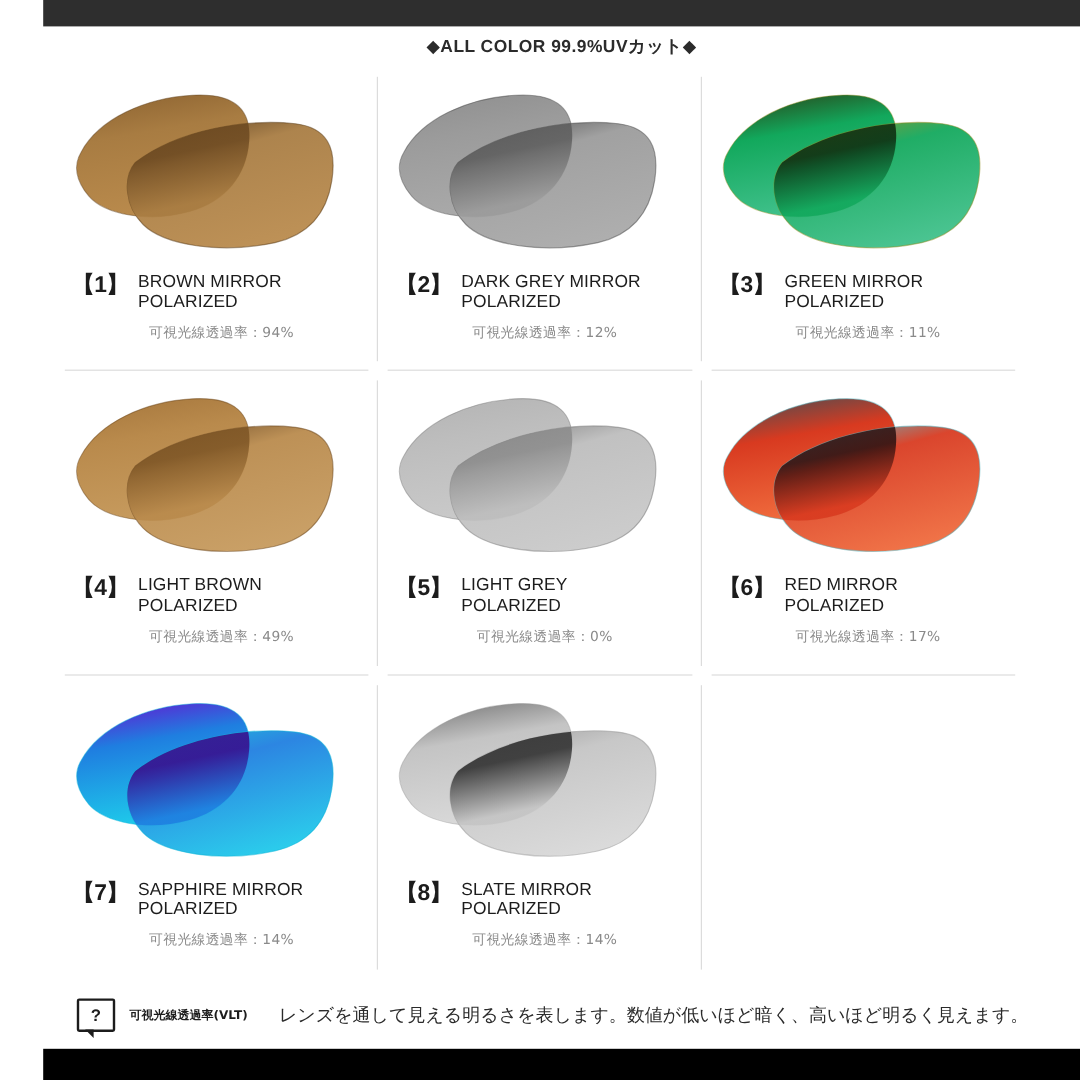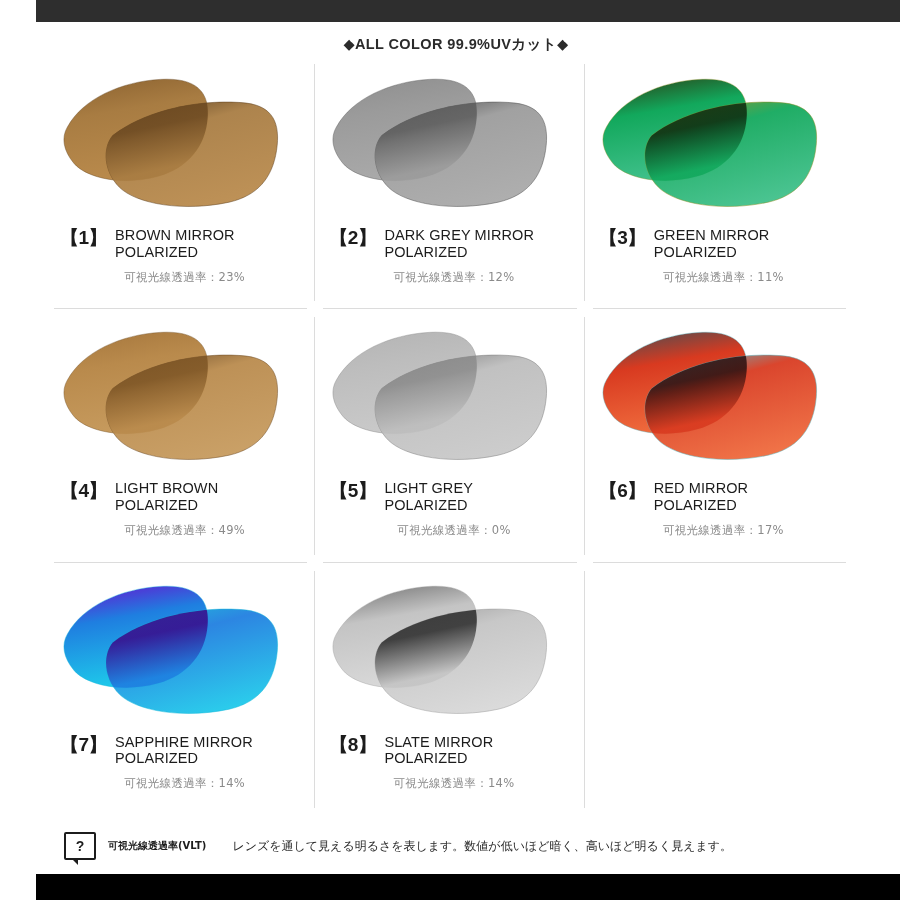--- a/index.html
+++ b/index.html
@@ -17,22 +17,22 @@
     position:absolute;left:36px;top:0;width:864px;height:22px;
     background:#2e2e2e;
   }
   .bar-bottom{
     position:absolute;left:36px;bottom:0;width:864px;height:26px;
     background:#000000;
   }
 
   
   .header{
-    position:absolute;left:24px;top:22px;width:864px;height:32px;
-    display:flex;align-items:flex-end;justify-content:center;
+    position:absolute;left:36px;top:22px;width:864px;height:32px;
+    display:flex;align-items:center;justify-content:center;
   }
   .header-title{
     font-size:14.5px;font-weight:bold;color:#2b2b2b;letter-spacing:.4px;
     white-space:nowrap;
   }
 
   
   .grid{
     position:absolute;left:46px;top:56px;
     width:808px;height:760px;
@@ -101,21 +101,21 @@
     font-size:14px;font-weight:bold;color:#1c1c1c;
     position:relative;flex:0 0 auto;
   }
   .q-badge::after{
     content:"";position:absolute;left:5px;bottom:-7px;
     width:0;height:0;border-left:7px solid transparent;
     border-top:7px solid #1c1c1c;
   }
   .fn-term{font-size:10px;font-weight:bold;color:#1c1c1c;white-space:nowrap;
     font-family:"DejaVu Sans","Liberation Sans",sans-serif;}
-  .fn-desc{font-size:12px;color:#2b2b2b;white-space:nowrap;margin-left:14px;
+  .fn-desc{font-size:15px;color:#2b2b2b;white-space:nowrap;margin-left:14px;
     font-family:"DejaVu Sans","Liberation Sans",sans-serif;}
 </style>
 </head>
 <body>
 
 <div class="page">
 
   <div class="bar-top"></div>
 
   <div class="header">
@@ -162,21 +162,21 @@
                C 148 80, 132 100, 104 108 C 72 117, 38 110, 26 96
                C 16 84, 14 72, 20 62 Z" fill="url(#gO0)" fill-opacity="0.85"></path>
     </g>
   </svg>
         </div>
         <div class="caption">
           <div class="cap-row">
             <span class="cap-num">【1】</span>
             <span class="cap-name"><span>BROWN MIRROR</span><span class="l2">POLARIZED</span></span>
           </div>
-          <div class="cap-vlt">可視光線透過率：23%</div>
+          <div class="cap-vlt">可視光線透過率：94%</div>
         </div>
       </div>
       <div class="cell">
         <div class="lens-art">
   <svg viewBox="0 0 250 155" preserveAspectRatio="xMidYMid meet">
     <defs>
       <linearGradient id="gA1" x1="0" y1="0" x2="0.25" y2="1">
         <stop offset="0%" stop-color="#8e8e8e"></stop>
         <stop offset="38%" stop-color="#9b9b9b"></stop>
         <stop offset="100%" stop-color="#a9a9a9"></stop>

